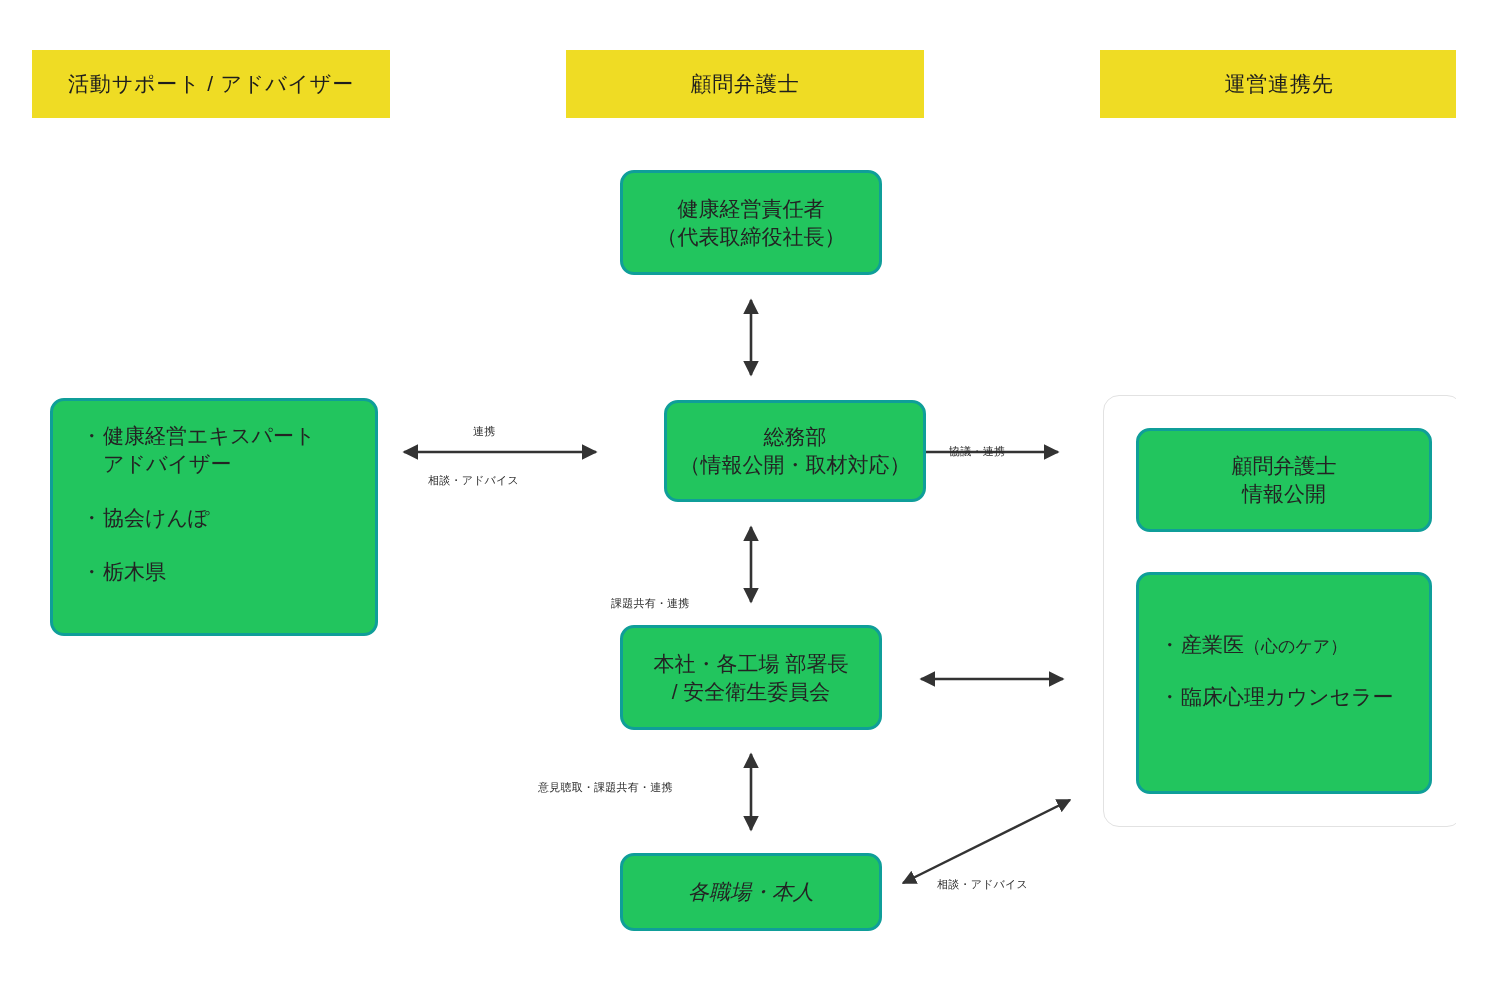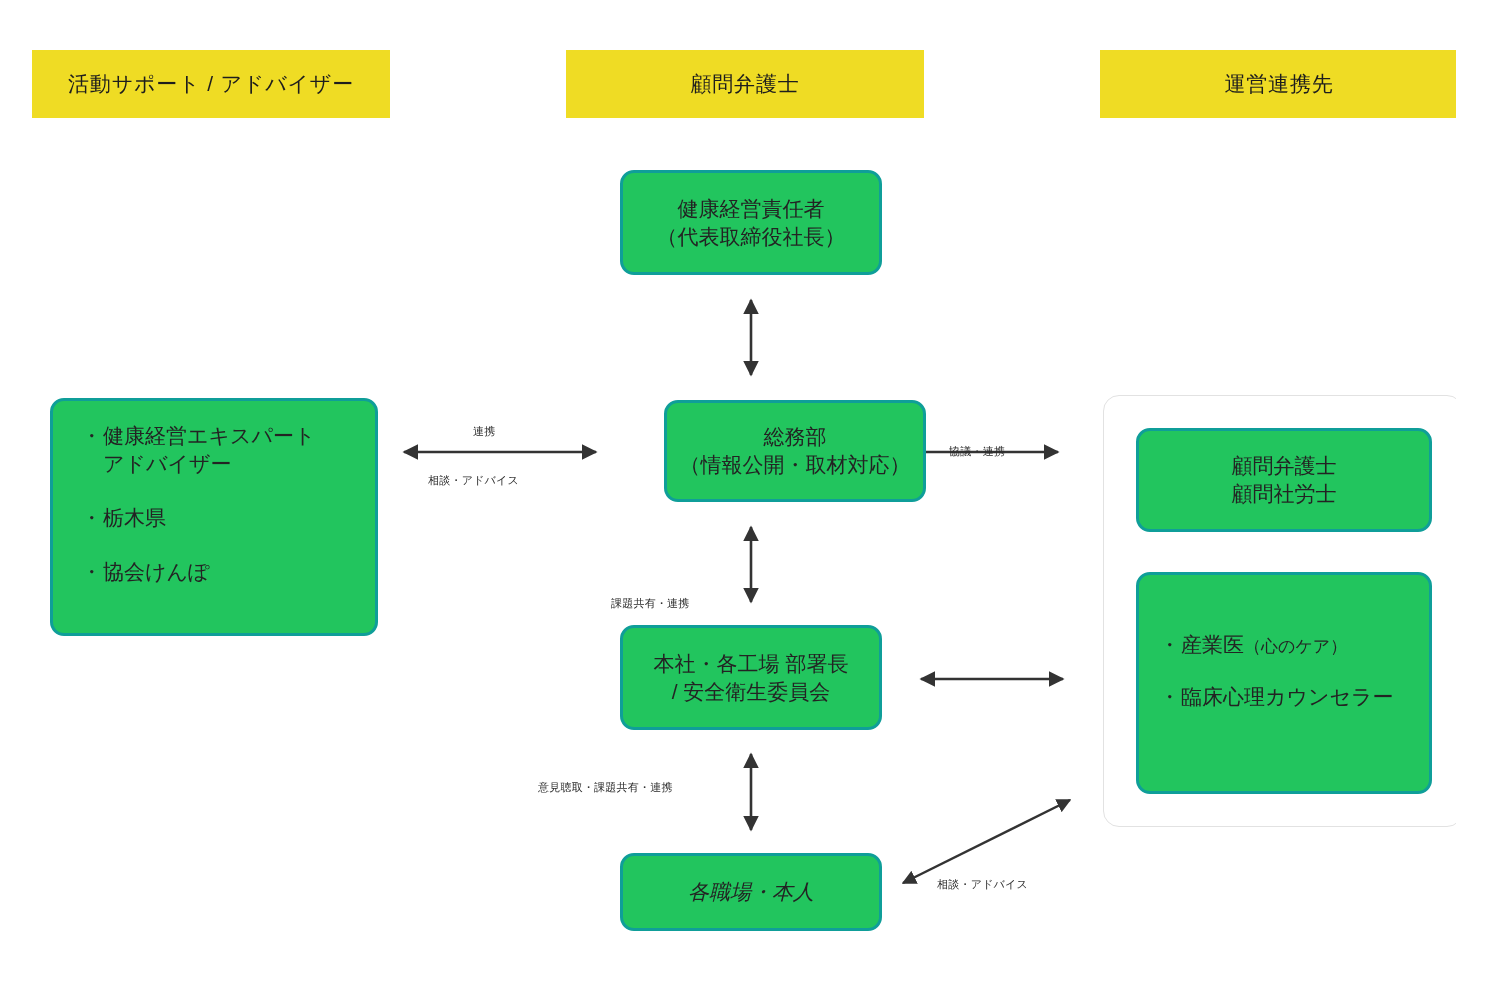--- a/index.html
+++ b/index.html
@@ -206,31 +206,31 @@
     <div class="l1">各職場・本人</div>
   </div>
 
   <div class="node" id="node-advisors">
     <ul class="bullets">
       <li>
         <span>健康経営エキスパート</span><br>
         <span>アドバイザー</span>
       </li>
       <li>
+        <span>協会けんぽ</span>
+      </li>
+      <li>
         <span>栃木県</span>
-      </li>
-      <li>
-        <span>協会けんぽ</span>
       </li>
     </ul>
   </div>
 
   <div class="node" id="node-legal">
     <div class="l1">顧問弁護士</div>
-    <div class="l1">顧問社労士</div>
+    <div class="l1">情報公開</div>
   </div>
 
   <div class="node" id="node-doctors">
     <ul class="bullets">
       <li>
         <span>産業医</span><span class="sub">（心のケア）</span>
       </li>
       <li>
         <span>臨床心理カウンセラー</span>
       </li>

